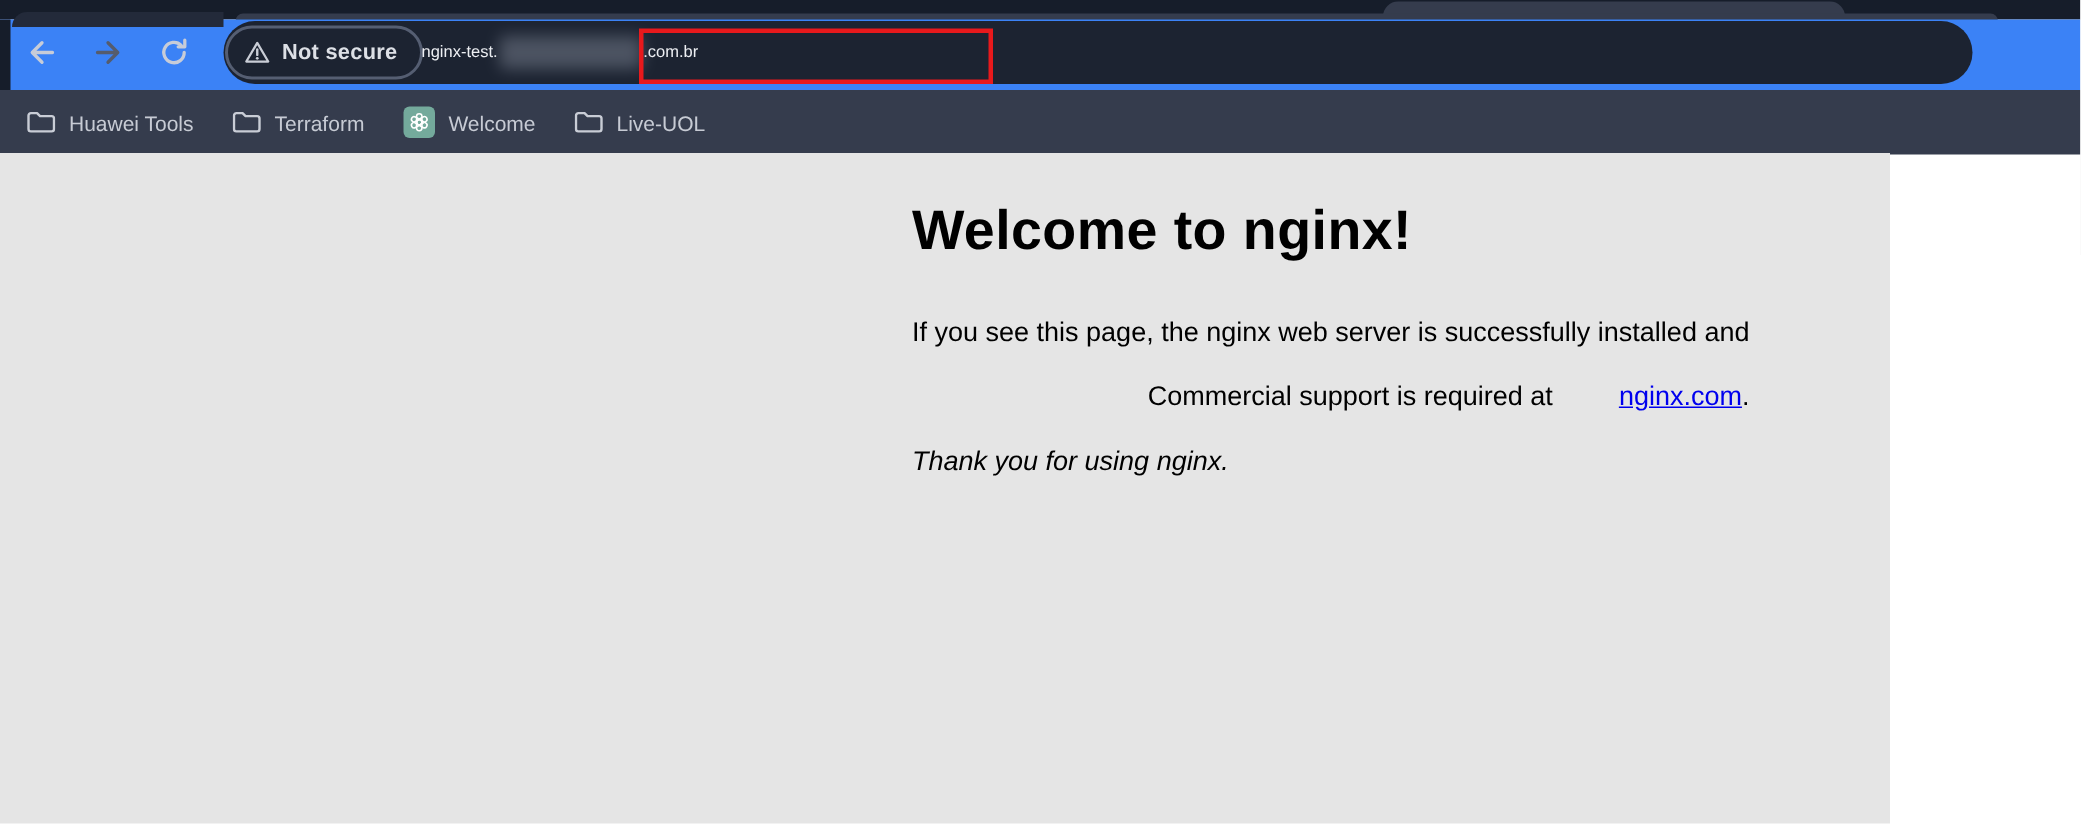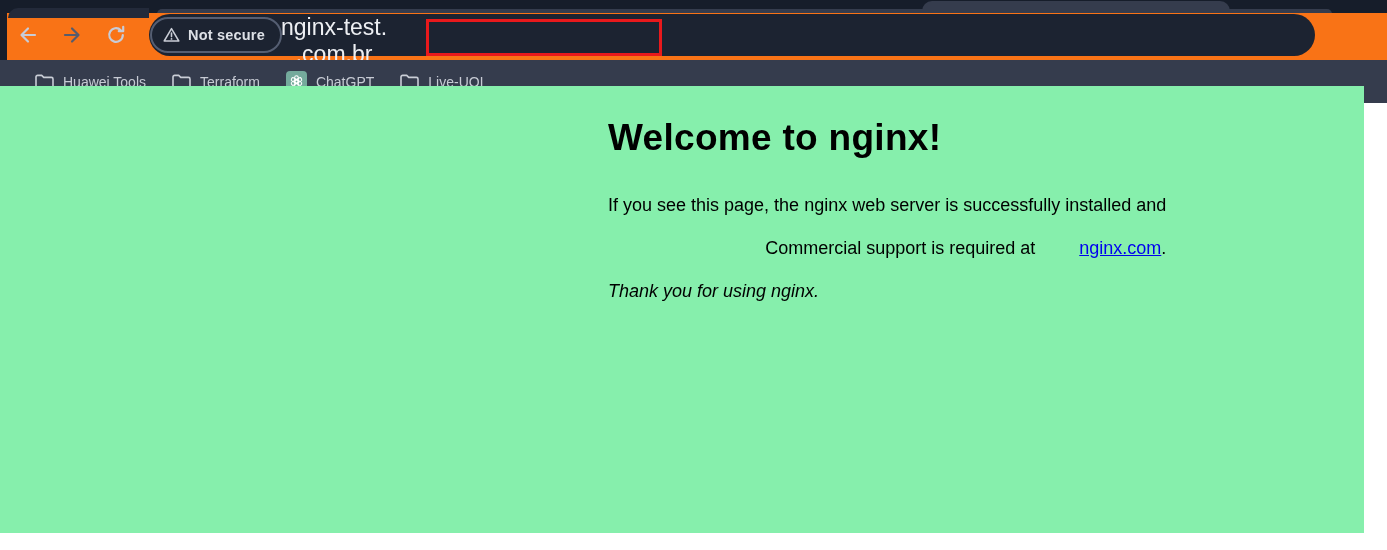--- a/index.html
+++ b/index.html
@@ -7,52 +7,52 @@
            font-family:"Liberation Sans",sans-serif;background:#fff;}
 
   
   .tabstrip{position:absolute;left:0;top:0;width:1387px;height:13px;background:#161d2a;}
   .tab{position:absolute;left:922px;top:1px;width:308px;height:12px;
        background:#353c4d;border-radius:10px 10px 0 0;}
   .tabstrip-band{position:absolute;left:157px;top:9px;width:1175px;height:5px;
        background:#353c4d;border-radius:5px 5px 0 0;}
 
   
-  .toolbar{position:absolute;left:0;top:13px;width:1387px;height:47px;background:#f97316;}
+  .toolbar{position:absolute;left:0;top:13px;width:1387px;height:47px;background:#3b82f6;}
   .toolbar-cap{position:absolute;left:8px;top:-5px;width:141px;height:10px;
        background:#232a3a;border-top-left-radius:10px;}
   .frame-edge{position:absolute;left:0;top:0;width:7px;height:60px;background:#161d2a;}
   .navbtn{position:absolute;top:9px;width:30px;height:30px;border-radius:50%;
        display:flex;align-items:center;justify-content:center;color:#c7ccd8;}
   .navbtn.back{left:13px;}
   .navbtn.fwd{left:57px;color:#555c6d;}
   .navbtn.reload{left:101px;}
   .omnibox{position:absolute;left:149px;top:1px;width:1166px;height:42px;
        border-radius:21px;background:#1c2331;}
   .chip{position:absolute;left:1px;top:3px;height:36px;box-sizing:border-box;
        border:2px solid #555e72;border-radius:18px;display:flex;align-items:center;
        gap:8px;padding:0 15px 0 11px;color:#dde0e6;}
   .chip-label{font-size:14.5px;font-weight:700;letter-spacing:.2px;}
   .url{position:absolute;left:132px;top:0;height:42px;display:flex;align-items:center;
-       color:#edeff3;font-size:23px;white-space:nowrap;flex-direction:column;}
+       color:#edeff3;font-size:11px;white-space:nowrap;}
   .redacted{display:inline-block;width:95px;height:22px;margin:0 1px;border-radius:3px;
        background:#9aa2b1;opacity:.38;filter:blur(5px);}
   .red-annotation{position:absolute;left:277px;top:5px;width:236px;height:37px;
        box-sizing:border-box;border:3px solid #e8191c;}
 
   
   .bookmarks{position:absolute;left:0;top:60px;width:1387px;height:43px;background:#353c4d;
-       display:flex;align-items:center;padding-left:35px;box-sizing:border-box;gap:26px;}
+       display:flex;align-items:center;padding-left:18px;box-sizing:border-box;gap:26px;}
   .bm-item{display:flex;align-items:center;gap:9px;color:#c7cbd4;font-size:14px;}
   .bm-icon{display:flex;color:#c9cdd6;}
   .chatgpt-badge{width:21px;height:21px;border-radius:4px;background:#74aa9c;
        display:flex;align-items:center;justify-content:center;}
 
   
-  .page{position:absolute;left:0;top:86px;width:1364px;height:447px;background:#86efac;}
+  .page{position:absolute;left:0;top:102px;width:1260px;height:447px;background:#e5e5e5;}
   .content{position:absolute;left:608px;top:31px;color:#000;}
   .content h1{margin:0 0 34px 0;font-size:37px;letter-spacing:.3px;font-weight:700;}
   .para{margin:0 0 18px 0;font-size:18px;line-height:25px;text-align:right;}
   .pline{white-space:nowrap;}
   .closing{font-style:italic;font-size:18px;line-height:25px;}
   a.lnk{text-decoration:underline;cursor:pointer;}
   a.lnk.visited{color:#5b2d9e;}
   a.lnk.unvisited{color:#0000ee;margin-left:39px;}
 </style>
 </head>
@@ -139,21 +139,21 @@
           <g transform="translate(10,10)" stroke="#ffffff" stroke-width="1.4" fill="none">
             <rect x="-2.4" y="-7.6" width="4.8" height="10" rx="2.4" transform="rotate(0)"></rect>
             <rect x="-2.4" y="-7.6" width="4.8" height="10" rx="2.4" transform="rotate(60)"></rect>
             <rect x="-2.4" y="-7.6" width="4.8" height="10" rx="2.4" transform="rotate(120)"></rect>
             <rect x="-2.4" y="-7.6" width="4.8" height="10" rx="2.4" transform="rotate(180)"></rect>
             <rect x="-2.4" y="-7.6" width="4.8" height="10" rx="2.4" transform="rotate(240)"></rect>
             <rect x="-2.4" y="-7.6" width="4.8" height="10" rx="2.4" transform="rotate(300)"></rect>
           </g>
         </svg>
       </span>
-      <span>ChatGPT</span>
+      <span>Welcome</span>
     </div>
 
     <div class="bm-item">
       <span class="bm-icon">
         <svg width="19" height="15" viewBox="0 0 19 15">
             <path d="M1 3 a1.6 1.6 0 0 1 1.6-1.6 h4.1 l2 2 h7.7 A1.6 1.6 0 0 1 18 5 v7 a1.6 1.6 0 0 1 -1.6 1.6 h-13.8 A1.6 1.6 0 0 1 1 12 Z" fill="none" stroke="currentColor" stroke-width="1.6" stroke-linejoin="round"></path>
           </svg>
       </span>
       <span>Live-UOL</span>
     </div>

